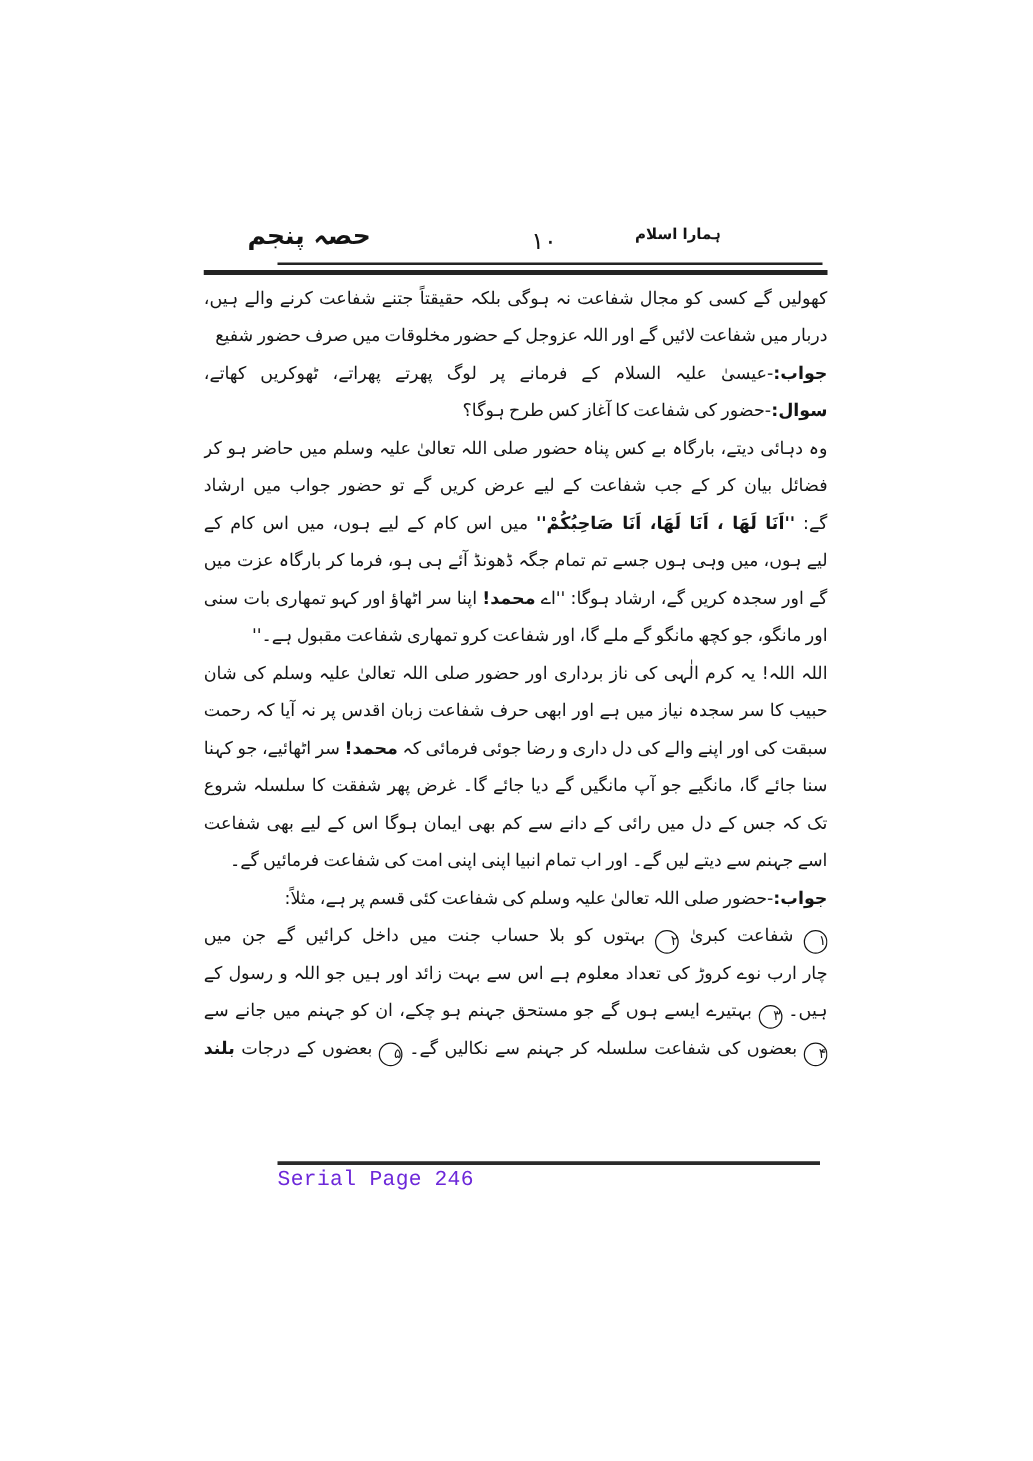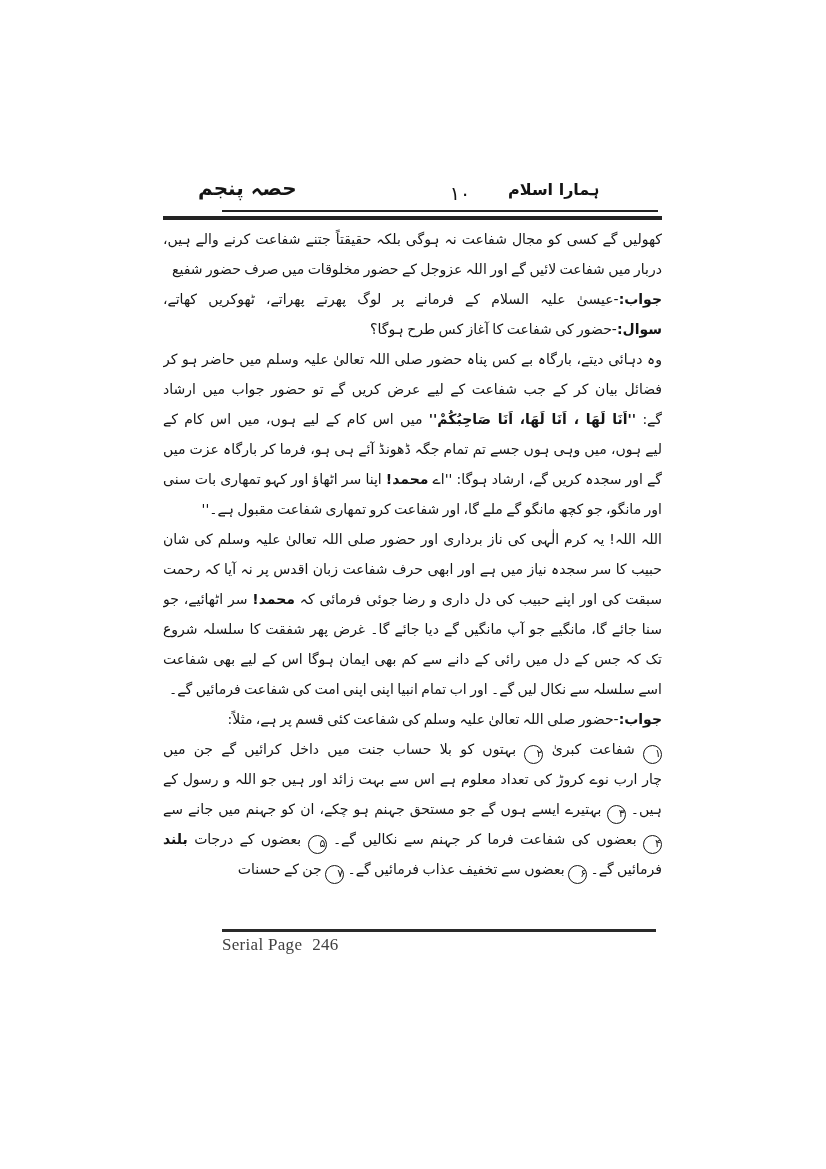--- a/index.html
+++ b/index.html
@@ -1,40 +1,40 @@
 <!DOCTYPE html>
 <html lang="ur"><head>
 <meta charset="utf-8">
 <style>
   html,body{margin:0;padding:0;background:#ffffff;}
   .page{position:relative;width:826px;height:965px;background:#ffffff;overflow:hidden;
         font-family:"DejaVu Sans",sans-serif;color:#141414;}
   
   .h-part{position:absolute;left:198px;top:176px;width:120px;font-size:20px;font-weight:700;
           direction:rtl;text-align:left;}
-  .h-num{position:absolute;left:425px;top:182px;width:70px;font-size:19px;text-align:center;}
-  .h-title{position:absolute;right:158px;top:180px;width:160px;font-size:16px;font-weight:700;
+  .h-num{position:absolute;left:425px;top:182px;width:70px;font-size:19px;text-align:left;}
+  .h-title{position:absolute;right:158px;top:180px;width:160px;font-size:12px;font-weight:700;
            direction:rtl;text-align:left;}
   .rule{position:absolute;background:#232323;}
   .rule-thin{left:222px;top:210px;width:436px;height:2px;}
   .rule-thick{left:163px;top:216px;width:499px;height:4px;}
   
   .body-text{position:absolute;left:163px;top:224px;width:499px;direction:rtl;}
   .line{height:30px;line-height:30px;font-size:14px;overflow:hidden;word-spacing:-1px;
         white-space:normal;}
   .l-just{text-align:justify;text-align-last:justify;}
   .l-right{text-align:right;text-align-last:right;}
   .b{font-weight:700;}
   .circ{display:inline-block;width:17px;height:17px;border:1.4px solid #141414;border-radius:50%;
         text-align:center;line-height:15px;font-size:11px;vertical-align:-3px;word-spacing:0;
         font-weight:400;}
   
   .footer-rule{position:absolute;left:222px;top:929px;width:434px;height:3px;background:#2a2a2a;}
-  .footer{position:absolute;left:222px;top:935px;font-family:Liberation Serif, serif;
-          font-size:17px;color:#404040;letter-spacing:0.3px;}
+  .footer{position:absolute;left:222px;top:935px;font-family:Liberation Mono, monospace;
+          font-size:17px;color:#6d28d9;letter-spacing:0.3px;}
   .footer .num{margin-left:10px;}
 </style>
 </head>
 <body>
 
 <div class="page">
 
   <div class="h-part">حصہ پنجم</div>
   <div class="h-num">۱۰</div>
   <div class="h-title">ہمارا اسلام</div>
@@ -48,30 +48,29 @@
       <div class="line l-just"><span class="b">جواب:</span><span>-عیسیٰ علیہ السلام کے فرمانے پر لوگ پھرتے پھراتے، ٹھوکریں کھاتے،</span></div>
       <div class="line l-right"><span class="b">سوال:</span><span>-حضور کی شفاعت کا آغاز کس طرح ہوگا؟</span></div>
       <div class="line l-just"><span>وہ دہائی دیتے، بارگاہ بے کس پناہ حضور صلی اللہ تعالیٰ علیہ وسلم میں حاضر ہو کر حضور کے بہت سے</span></div>
       <div class="line l-just"><span>فضائل بیان کر کے جب شفاعت کے لیے عرض کریں گے تو حضور جواب میں ارشاد فرمائیں</span></div>
       <div class="line l-just"><span>گے: </span><span class="b">''اَنَا لَھَا ، اَنَا لَھَا، اَنَا صَاحِبُکُمْ''</span><span> میں اس کام کے لیے ہوں، میں اس کام کے</span></div>
       <div class="line l-just"><span>لیے ہوں، میں وہی ہوں جسے تم تمام جگہ ڈھونڈ آئے ہی ہو، فرما کر بارگاہ عزت میں حاضر ہوں</span></div>
       <div class="line l-just"><span>گے اور سجدہ کریں گے، ارشاد ہوگا: ''اے </span><span class="b">محمد!</span><span> اپنا سر اٹھاؤ اور کہو تمھاری بات سنی جائے گی،</span></div>
       <div class="line l-right"><span>اور مانگو، جو کچھ مانگو گے ملے گا، اور شفاعت کرو تمھاری شفاعت مقبول ہے۔''</span></div>
       <div class="line l-just"><span>اللہ اللہ! یہ کرم الٰہی کی ناز برداری اور حضور صلی اللہ تعالیٰ علیہ وسلم کی شان محبوبی کہ</span></div>
       <div class="line l-just"><span>حبیب کا سر سجدہ نیاز میں ہے اور ابھی حرف شفاعت زبان اقدس پر نہ آیا کہ رحمت حق نے</span></div>
-      <div class="line l-just"><span>سبقت کی اور اپنے حبیب کی دل داری و رضا جوئی فرمائی کہ </span><span class="b">محمد!</span><span> سر اٹھائیے، جو کہنا ہے کہیے،</span></div>
+      <div class="line l-just"><span>سبقت کی اور اپنے والے کی دل داری و رضا جوئی فرمائی کہ </span><span class="b">محمد!</span><span> سر اٹھائیے، جو کہنا ہے کہیے،</span></div>
       <div class="line l-just"><span>سنا جائے گا، مانگیے جو آپ مانگیں گے دیا جائے گا۔ غرض پھر شفقت کا سلسلہ شروع ہوگا۔ یہاں</span></div>
       <div class="line l-just"><span>تک کہ جس کے دل میں رائی کے دانے سے کم بھی ایمان ہوگا اس کے لیے بھی شفاعت فرما کر</span></div>
-      <div class="line l-right"><span>اسے سلسلہ سے نکال لیں گے۔ اور اب تمام انبیا اپنی اپنی امت کی شفاعت فرمائیں گے۔</span></div>
+      <div class="line l-right"><span>اسے جہنم سے دیتے لیں گے۔ اور اب تمام انبیا اپنی اپنی امت کی شفاعت فرمائیں گے۔</span></div>
       <div class="line l-right"><span class="b">جواب:</span><span>-حضور صلی اللہ تعالیٰ علیہ وسلم کی شفاعت کئی قسم پر ہے، مثلاً:</span></div>
       <div class="line l-just"><span class="circ">۱</span><span> شفاعت کبریٰ </span><span class="circ">۲</span><span> بہتوں کو بلا حساب جنت میں داخل کرائیں گے جن میں</span></div>
       <div class="line l-just"><span>چار ارب نوے کروڑ کی تعداد معلوم ہے اس سے بہت زائد اور ہیں جو اللہ و رسول کے علم میں</span></div>
       <div class="line l-just"><span>ہیں۔ </span><span class="circ">۳</span><span> بہتیرے ایسے ہوں گے جو مستحق جہنم ہو چکے، ان کو جہنم میں جانے سے بچائیں گے۔</span></div>
-      <div class="line l-just"><span class="circ">۴</span><span> بعضوں کی شفاعت فرما کر جہنم سے نکالیں گے۔ </span><span class="circ">۵</span><span> بعضوں کے درجات </span><span class="b">بلند</span></div>
-      <div class="line l-right"><span>فرمائیں گے۔ </span><span class="circ">۶</span><span> بعضوں سے تخفیف عذاب فرمائیں گے۔ </span><span class="circ">۷</span><span> جن کے حسنات</span></div>
+      <div class="line l-just"><span class="circ">۴</span><span> بعضوں کی شفاعت سلسلہ کر جہنم سے نکالیں گے۔ </span><span class="circ">۵</span><span> بعضوں کے درجات </span><span class="b">بلند</span></div>
     </div>
 
   <div class="footer-rule"></div>
   <div class="footer">
     <span>Serial Page</span><span class="num">246</span>
   </div>
 
 </div>
 
 </body></html>

